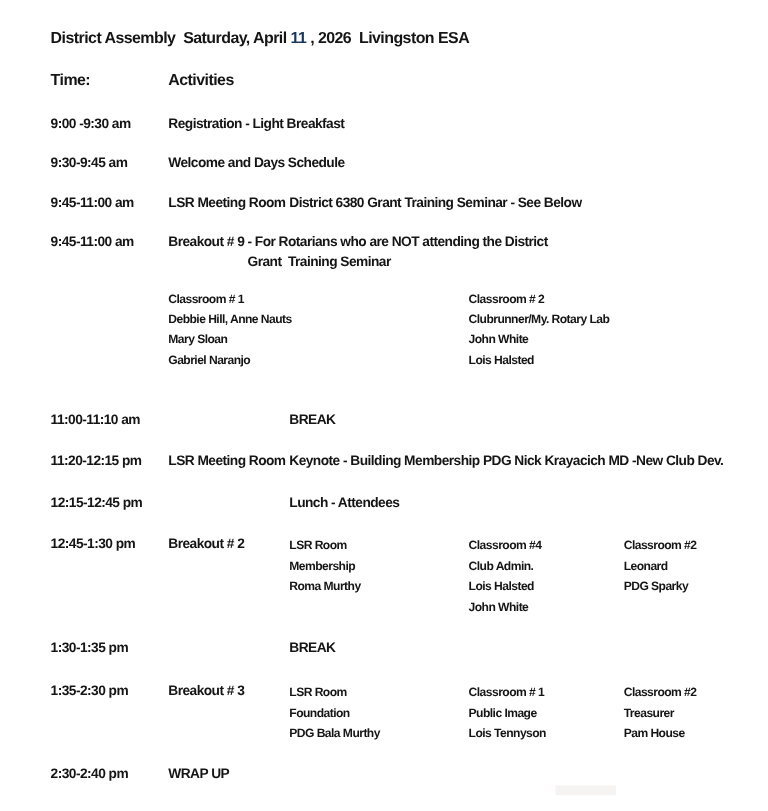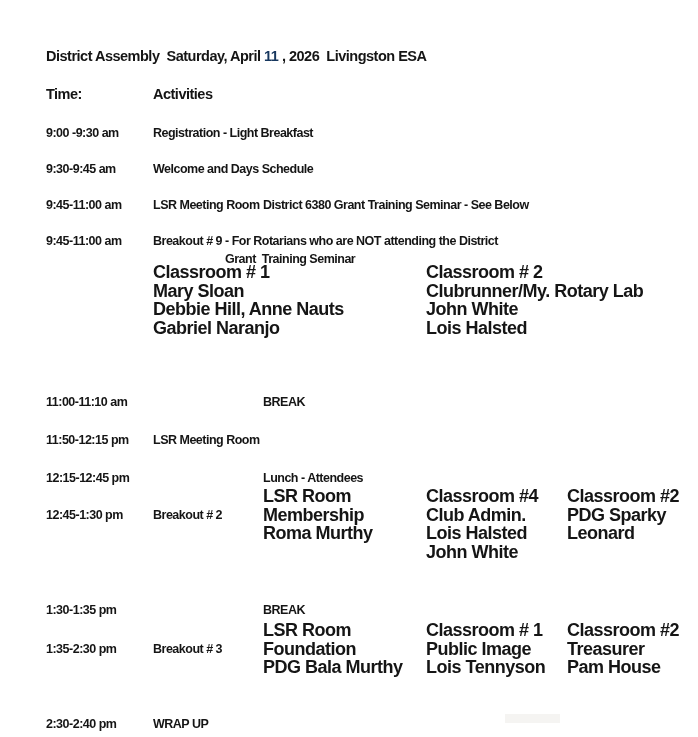--- a/index.html
+++ b/index.html
@@ -12,29 +12,28 @@
     font-weight: 700;
     color: #151515;
     overflow: hidden;
   }
   .t {
     position: absolute;
     white-space: pre;
     font-size: 12.5px;
     letter-spacing: -0.5px;
     line-height: 15px;
-    margin-top: 21px;
   }
   .lg { font-size: 14.5px; line-height: 17px; }
   .day { color: #17375e; }
   .col { position: absolute; }
   .col .ln {
     display: block;
     white-space: pre;
-    font-size: 18px;
+    font-size: 11px;
     letter-spacing: -0.5px;
     line-height: 18.5px;
   }
   .smudge {
     position: absolute;
     left: 505px; top: 714px;
     width: 55px; height: 9px;
     background: #f5f4f2;
   }
 </style>
@@ -57,57 +56,58 @@
   <span class="t" style="left:46px; top:177px">9:45-11:00 am</span>
   <span class="t" style="left:153px; top:177px">LSR Meeting Room</span>
   <span class="t" style="left:263px; top:177px">District 6380 Grant Training Seminar - See Below</span>
 
   <span class="t" style="left:46px; top:213px">9:45-11:00 am</span>
   <span class="t" style="left:153px; top:213px">Breakout # 9 - For Rotarians who are NOT attending the District</span>
   <span class="t" style="left:225px; top:231px">Grant  Training Seminar</span>
 
   <div class="col" style="left:153px; top:263px">
     <span class="ln">Classroom # 1</span>
+    <span class="ln">Debbie Hill, Anne Nauts</span>
     <span class="ln">Mary Sloan</span>
-    <span class="ln">Debbie Hill, Anne Nauts</span>
     <span class="ln">Gabriel Naranjo</span>
   </div>
   <div class="col" style="left:426px; top:263px">
     <span class="ln">Classroom # 2</span>
     <span class="ln">Clubrunner/My. Rotary Lab</span>
     <span class="ln">John White</span>
     <span class="ln">Lois Halsted</span>
   </div>
 
   <span class="t" style="left:46px; top:374px">11:00-11:10 am</span>
   <span class="t" style="left:263px; top:374px">BREAK</span>
 
-  <span class="t" style="left:46px; top:412px">11:50-12:15 pm</span>
+  <span class="t" style="left:46px; top:412px">11:20-12:15 pm</span>
   <span class="t" style="left:153px; top:412px">LSR Meeting Room</span>
+  <span class="t" style="left:263px; top:412px">Keynote - Building Membership PDG Nick Krayacich MD -New Club Dev.</span>
 
   <span class="t" style="left:46px; top:450px">12:15-12:45 pm</span>
   <span class="t" style="left:263px; top:450px">Lunch - Attendees</span>
 
   <span class="t" style="left:46px; top:487px">12:45-1:30 pm</span>
   <span class="t" style="left:153px; top:487px">Breakout # 2</span>
   <div class="col" style="left:263px; top:487px">
     <span class="ln">LSR Room</span>
     <span class="ln">Membership</span>
     <span class="ln">Roma Murthy</span>
   </div>
   <div class="col" style="left:426px; top:487px">
     <span class="ln">Classroom #4</span>
     <span class="ln">Club Admin.</span>
     <span class="ln">Lois Halsted</span>
     <span class="ln">John White</span>
   </div>
   <div class="col" style="left:567px; top:487px">
     <span class="ln">Classroom #2</span>
+    <span class="ln">Leonard</span>
     <span class="ln">PDG Sparky</span>
-    <span class="ln">Leonard</span>
   </div>
 
   <span class="t" style="left:46px; top:582px">1:30-1:35 pm</span>
   <span class="t" style="left:263px; top:582px">BREAK</span>
 
   <span class="t" style="left:46px; top:621px">1:35-2:30 pm</span>
   <span class="t" style="left:153px; top:621px">Breakout # 3</span>
   <div class="col" style="left:263px; top:621px">
     <span class="ln">LSR Room</span>
     <span class="ln">Foundation</span>

